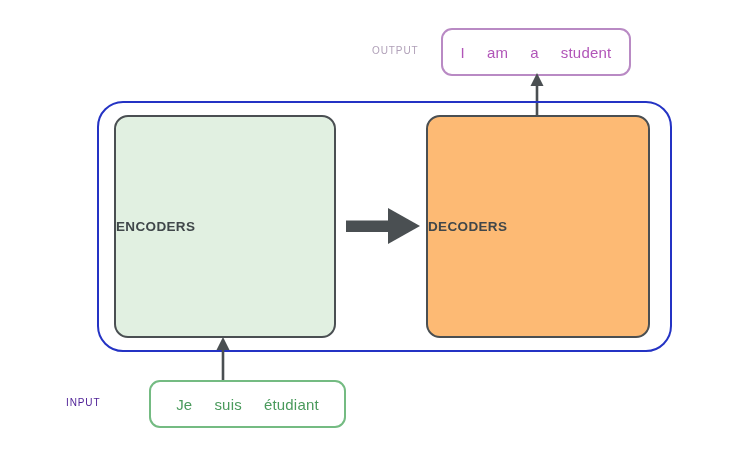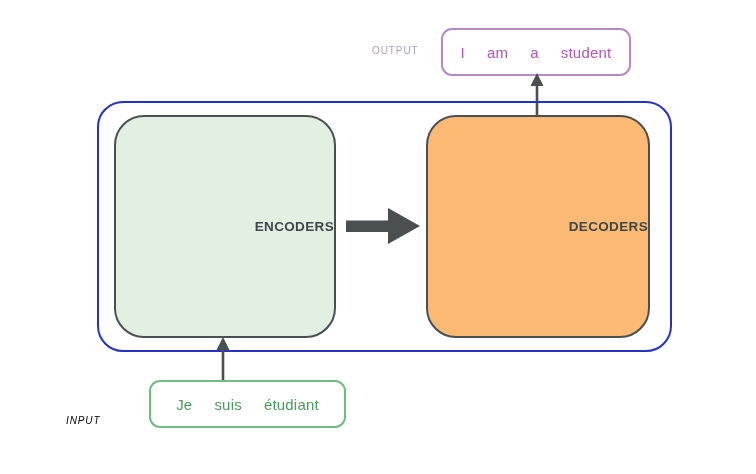--- a/index.html
+++ b/index.html
@@ -30,24 +30,24 @@
     border: 2.5px solid #2433c4;
     border-radius: 26px;
     background: transparent;
   }
 
   
   .stage-box {
     position: absolute;
     box-sizing: border-box;
     border: 2.5px solid #4a4f52;
-    border-radius: 30px;
+    border-radius: 14px;
     display: flex;
     align-items: center;
-    justify-content: flex-end;
+    justify-content: flex-start;
   }
   .encoders-box {
     left: 114px;
     top: 115px;
     width: 222px;
     height: 223px;
     background: #e1f0e1;
   }
   .decoders-box {
     left: 426px;
@@ -137,23 +137,22 @@
     user-select: none;
     white-space: nowrap;
   }
   .caption-output {
     left: 372px;
     top: 45px;
     color: #b0a0b8;
   }
   .caption-input {
     left: 66px;
-    top: 415px;
-    color: #000000;
-    font-style: italic;
+    top: 397px;
+    color: #4c1d95;
   }
 </style>
 </head>
 <body>
 
 <div id="canvas">
 
   <div class="caption caption-output">OUTPUT</div>
 
   <div class="token-box output-box">

